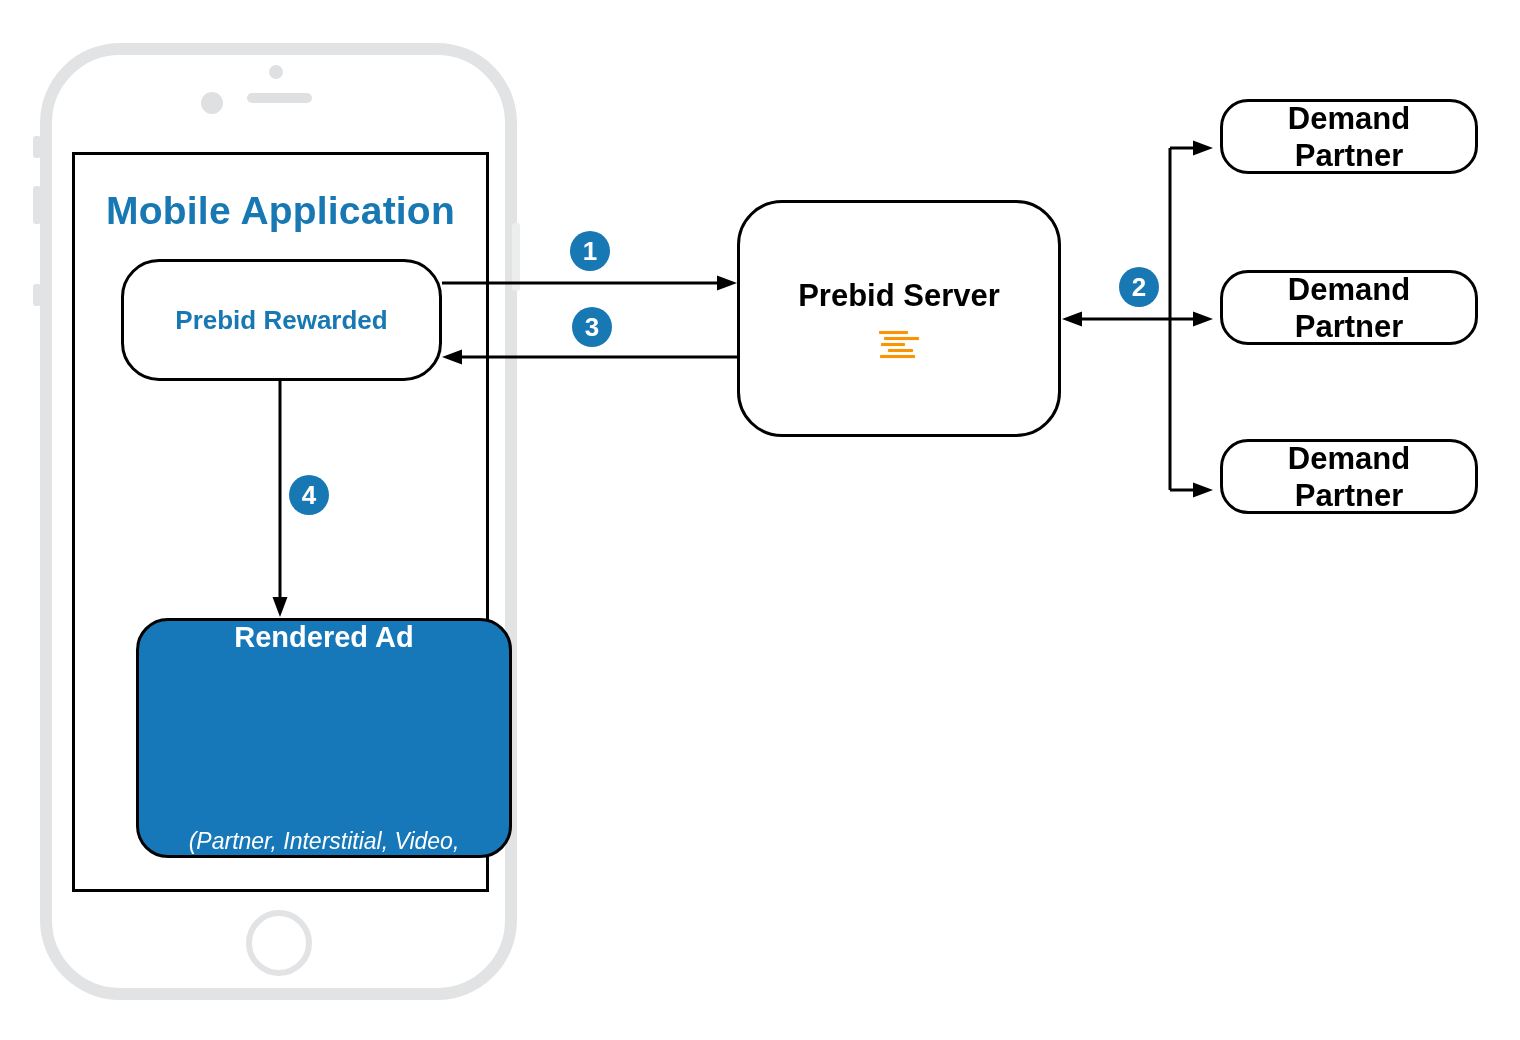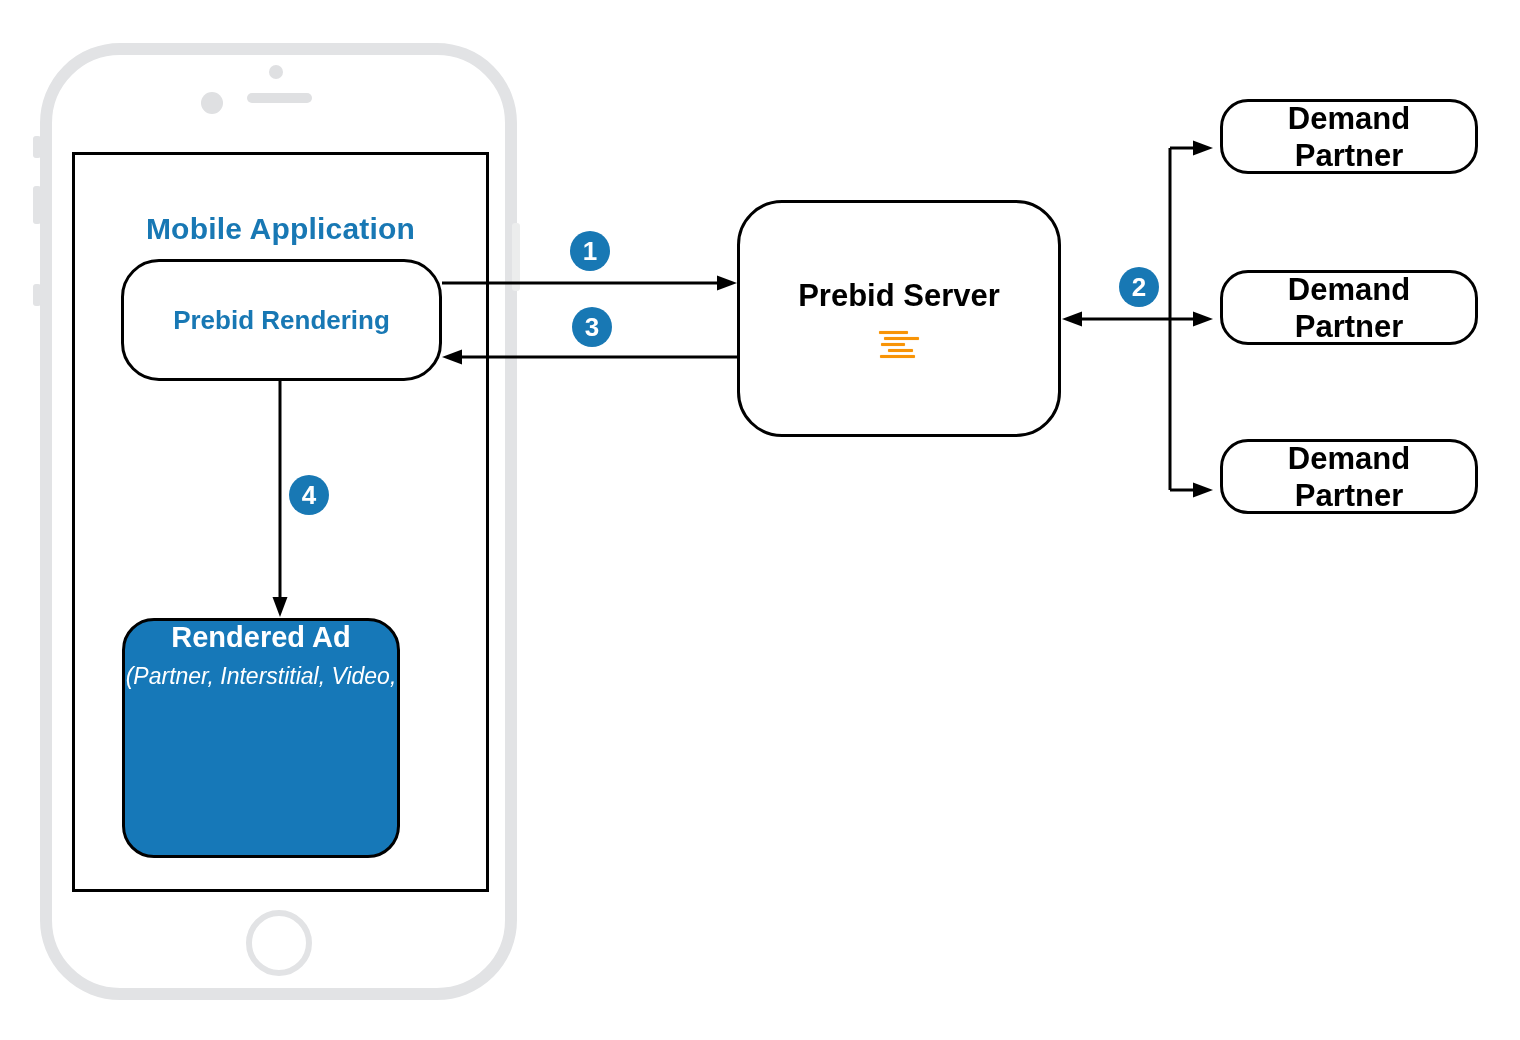--- a/index.html
+++ b/index.html
@@ -24,32 +24,32 @@
   .btn-volup{left:33px;top:186px;height:38px;}
   .btn-voldown{left:33px;top:284px;height:22px;}
   .btn-power{left:512px;top:223px;height:68px;background:#eceded;}
   
   .app-box{
     position:absolute;left:72px;top:152px;width:417px;height:740px;
     box-sizing:border-box;border:3px solid #000;background:#fff;
   }
   .app-title{
     position:absolute;left:72px;top:189px;width:417px;text-align:center;
-    font-size:30px;font-weight:bold;color:#1878b4;letter-spacing:.2px;margin-top:23px;
+    font-size:39px;font-weight:bold;color:#1878b4;letter-spacing:.2px;
   }
   .sdk-box{
     position:absolute;left:121px;top:259px;width:321px;height:122px;box-sizing:border-box;
     border:3px solid #000;border-radius:38px;background:#fff;
     display:flex;align-items:center;justify-content:center;
   }
   .sdk-label{width:280px;text-align:center;font-size:26px;font-weight:bold;color:#1878b4;line-height:32px;}
   .ad-box{
-    position:absolute;left:122px;top:618px;width:278px;height:240px;box-sizing:border-box;
+    position:absolute;left:136px;top:618px;width:376px;height:240px;box-sizing:border-box;
     border:3px solid #000;border-radius:32px;background:#1678b8;
-    display:flex;flex-direction:column;align-items:center;justify-content:flex-start;color:#fff;
+    display:flex;flex-direction:column;align-items:center;justify-content:space-between;color:#fff;
   }
   .ad-title{font-size:29px;font-weight:bold;margin-bottom:8px;}
   .ad-subtitle{font-size:23px;font-style:italic;line-height:28px;text-align:center;}
   
   .server-box{
     position:absolute;left:737px;top:200px;width:324px;height:237px;box-sizing:border-box;
     border:3px solid #000;border-radius:45px;background:#fff;
     display:flex;flex-direction:column;align-items:center;justify-content:center;
   }
   .server-label{font-size:31px;font-weight:bold;color:#000;}
@@ -91,21 +91,21 @@
   <div class="side-btn btn-volup"></div>
   <div class="side-btn btn-voldown"></div>
   <div class="side-btn btn-power"></div>
   <div class="home-button"></div>
 
   <div class="app-box"></div>
   <div class="app-title">Mobile Application</div>
 
   <div class="sdk-box">
     <div class="sdk-label">
-      <span style="display:block">Prebid Rendering</span>
+      <span style="display:block">Prebid Rewarded</span>
     </div>
   </div>
 
   <div class="ad-box">
     <div class="ad-title">Rendered Ad</div>
     <div class="ad-subtitle">
       <span style="display:block">(Partner, Interstitial, Video,</span>
     </div>
   </div>
 

